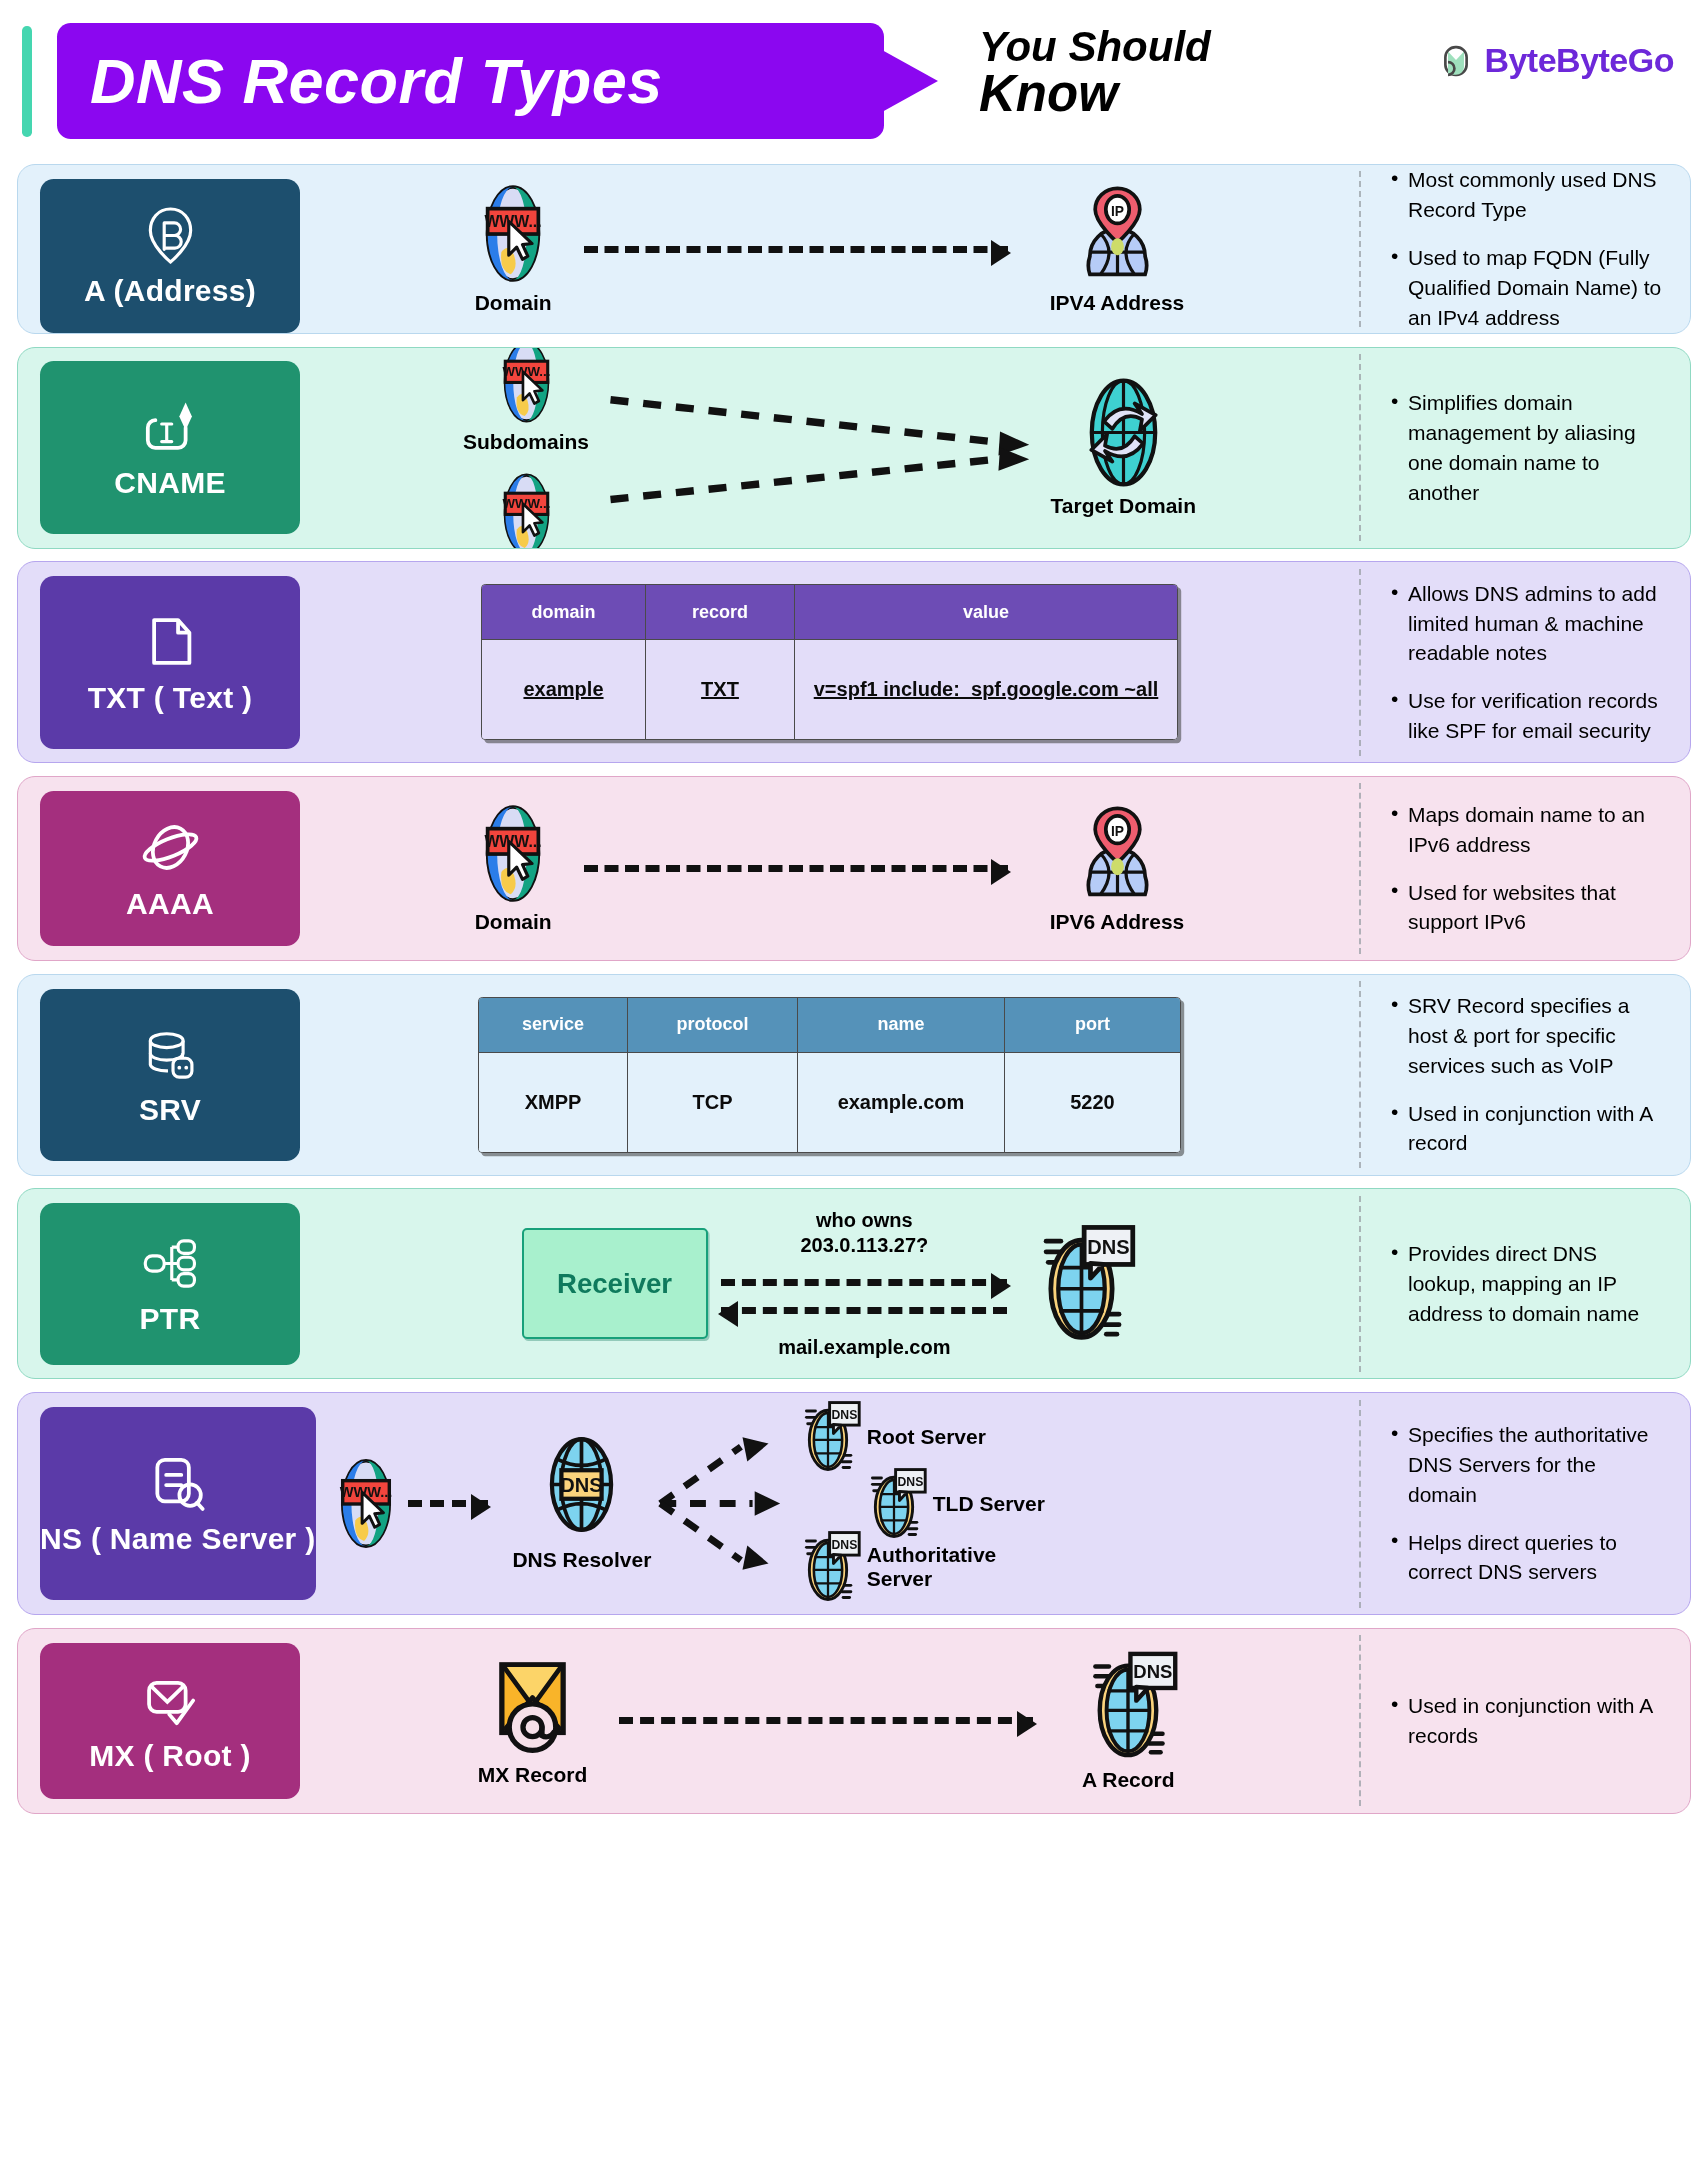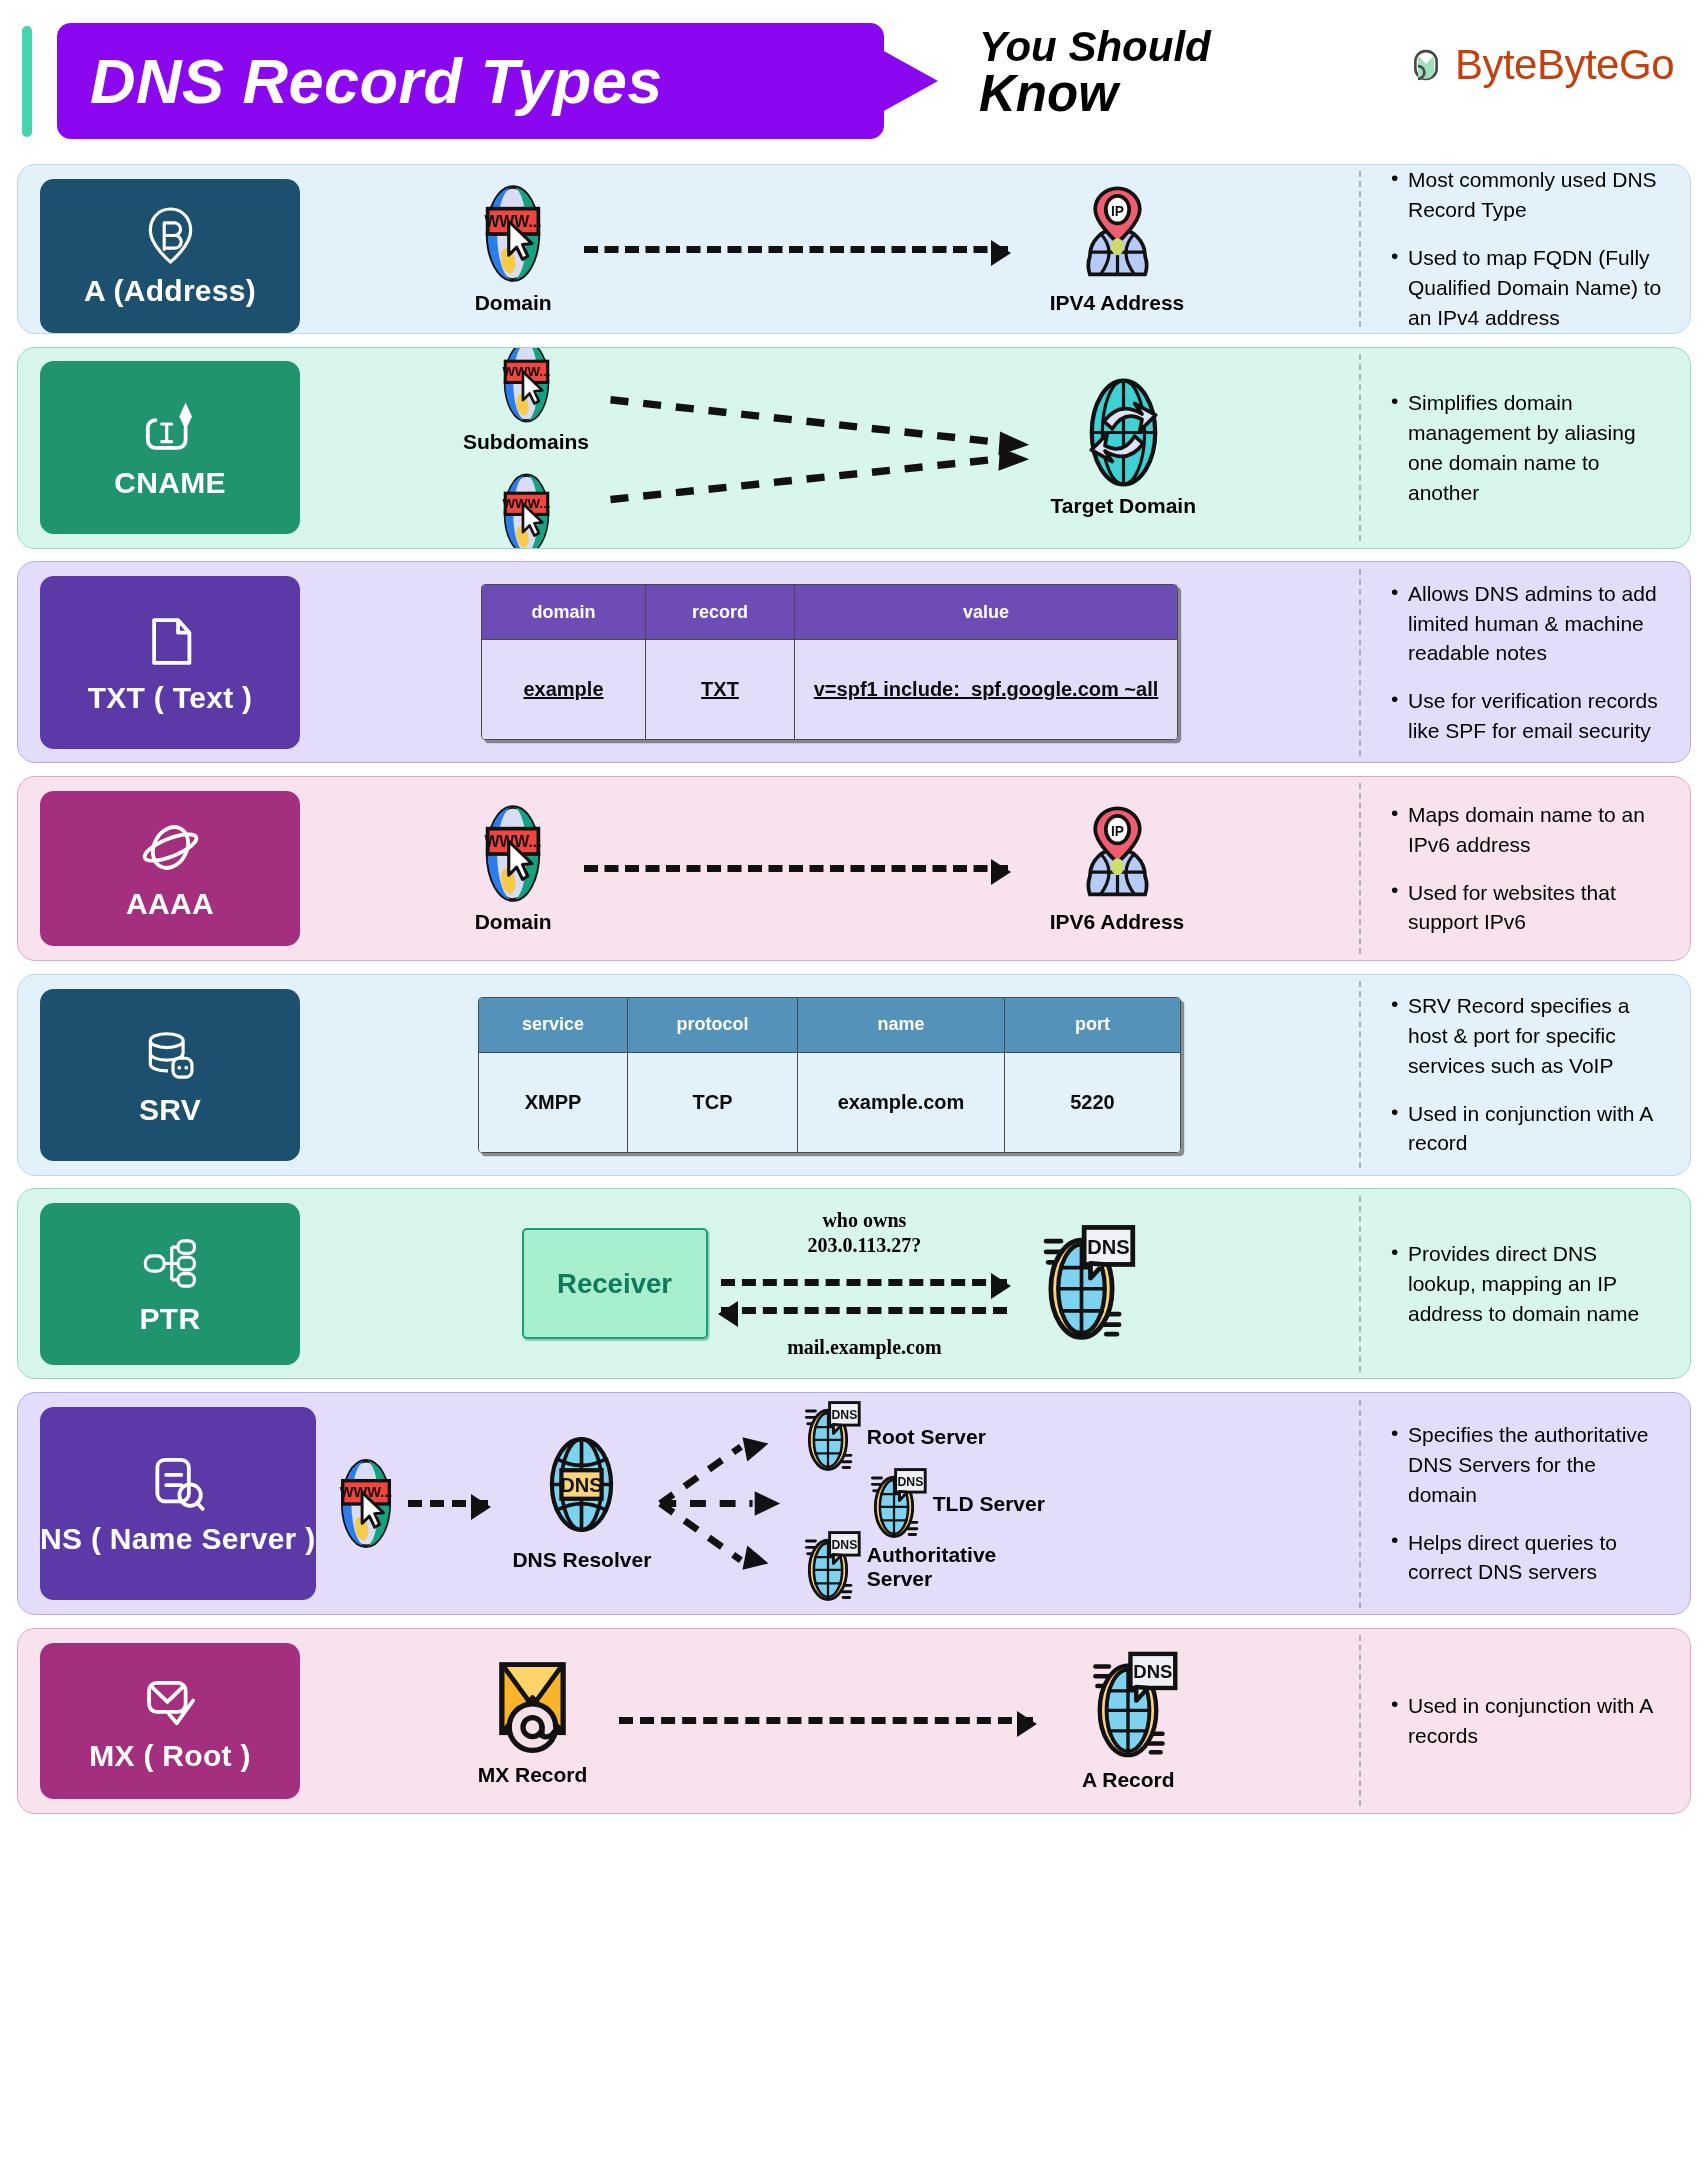--- a/index.html
+++ b/index.html
@@ -64,23 +64,23 @@
   .subtitle .l2 { font-size: 51px; display: block; }
   .brand {
     position: absolute;
     right: 34px; top: 41px;
     display: flex;
     align-items: center;
     gap: 11.7px;
   }
   .brand-mark { width: 34px; height: 34px; }
   .brand-name {
-    font-size: 42px;
-    font-weight: normal;
-    color: #c2410c;
+    font-size: 34px;
+    font-weight: bold;
+    color: #6d28d9;
     letter-spacing: -0.5px;
     white-space: nowrap;
   }
 
   
   .rows { position: relative; width: 1708px; }
   .row {
     position: relative;
     margin: 0 17px 12.7px 17px;
     border-radius: 18px;
@@ -501,21 +501,21 @@
           <rect x="62" y="14" width="26" height="20" rx="9" fill="none" stroke="#fff" stroke-width="5"></rect>
           <rect x="62" y="40" width="26" height="20" rx="9" fill="none" stroke="#fff" stroke-width="5"></rect>
           <rect x="62" y="66" width="26" height="20" rx="9" fill="none" stroke="#fff" stroke-width="5"></rect>
           <path d="M40 50 L52 50 M52 24 L52 76 M52 24 L62 24 M52 50 L62 50 M52 76 L62 76" fill="none" stroke="#fff" stroke-width="5"></path>
         </svg>
       </span>
       <span class="badge-label">PTR</span>
     </div>
     <div class="diagram">
       <div class="receiver-box">Receiver</div>
-      <div style="display:flex;flex-direction:column;align-items:center;gap:21px;margin:0 13.8px;font-family:Liberation Serif, serif;">
+      <div style="display:flex;flex-direction:column;align-items:center;gap:21px;margin:0 13.8px;">
         <div class="msg-label">
           <span>who owns</span><br>
           <span>203.0.113.27?</span>
         </div>
         <div class="dash-line" style="width:286px;">
           <span class="dash-arrow"></span>
         </div>
         <div class="dash-line" style="width:286px;">
           <span class="dash-arrow left"></span>
         </div>

